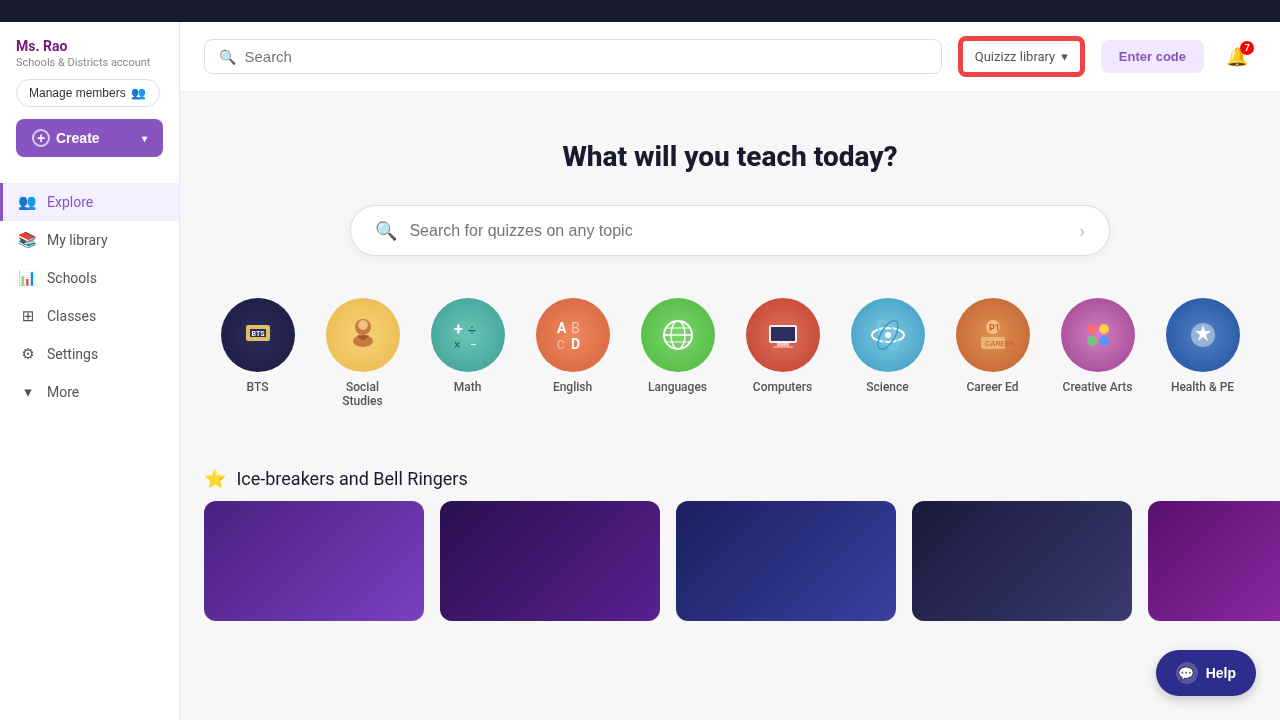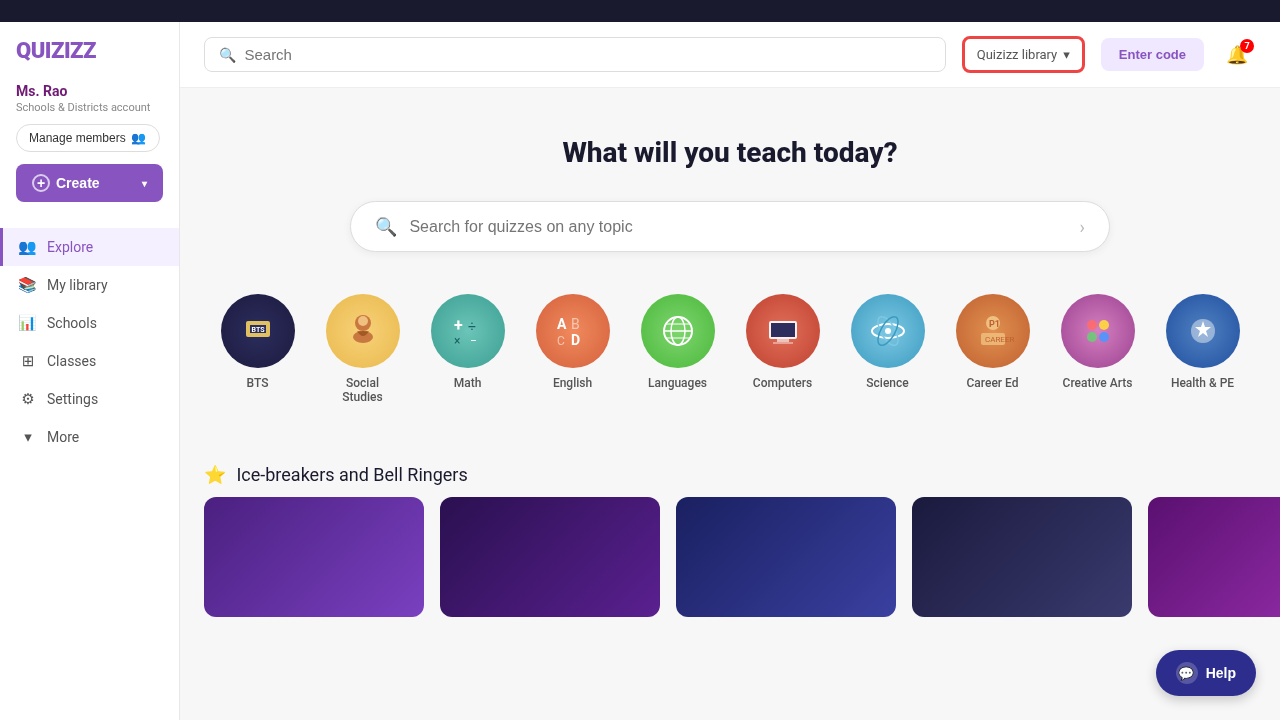--- a/index.html
+++ b/index.html
@@ -192,21 +192,21 @@
 
     .search-icon-sm {
       color: #aaa;
       font-size: 14px;
     }
 
     .library-select {
       display: flex;
       align-items: center;
       gap: 6px;
-      border: 3px solid #ef4444;
+      border: 5px solid #ef4444;
       border-radius: 8px;
       padding: 8px 12px;
       font-size: 13px;
       color: #555;
       cursor: pointer;
       background: #fff;
       white-space: nowrap;
     }
 
     .enter-code-btn {
@@ -418,25 +418,20 @@
     }
   </style>
 </head>
 <body>
 
 <div class="top-bar"></div>
 
 <div class="app-layout">
 
   <div class="sidebar">
-    <div class="sidebar-logo">
-      <span class="logo-text">
-        <span style="color:#8854c0">Q</span>UIZIZZ
-      </span>
-    </div>
 
     <div class="user-section">
       <div class="user-name">Ms. Rao</div>
       <div class="user-role">Schools &amp; Districts account</div>
       <button class="manage-btn">
         <span>Manage members</span>
         <span>👥</span>
       </button>
       <button class="create-btn">
         <span class="plus-icon">+</span>

